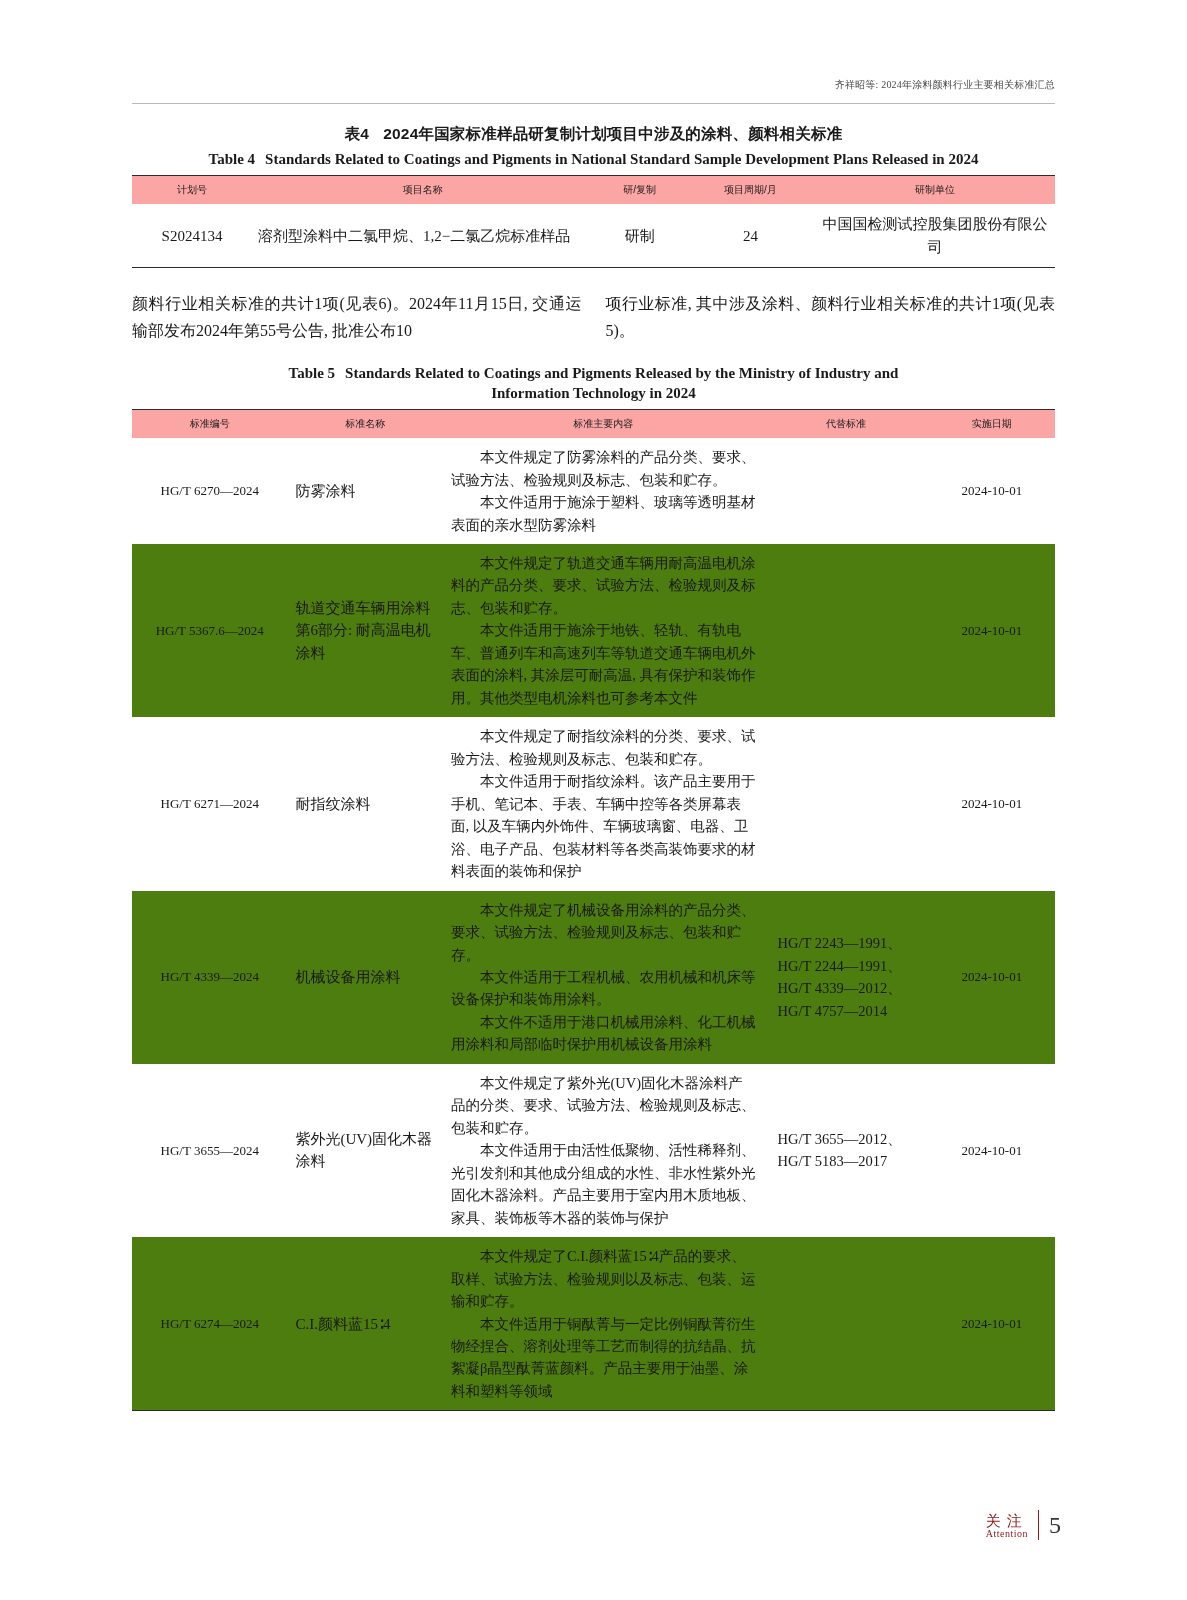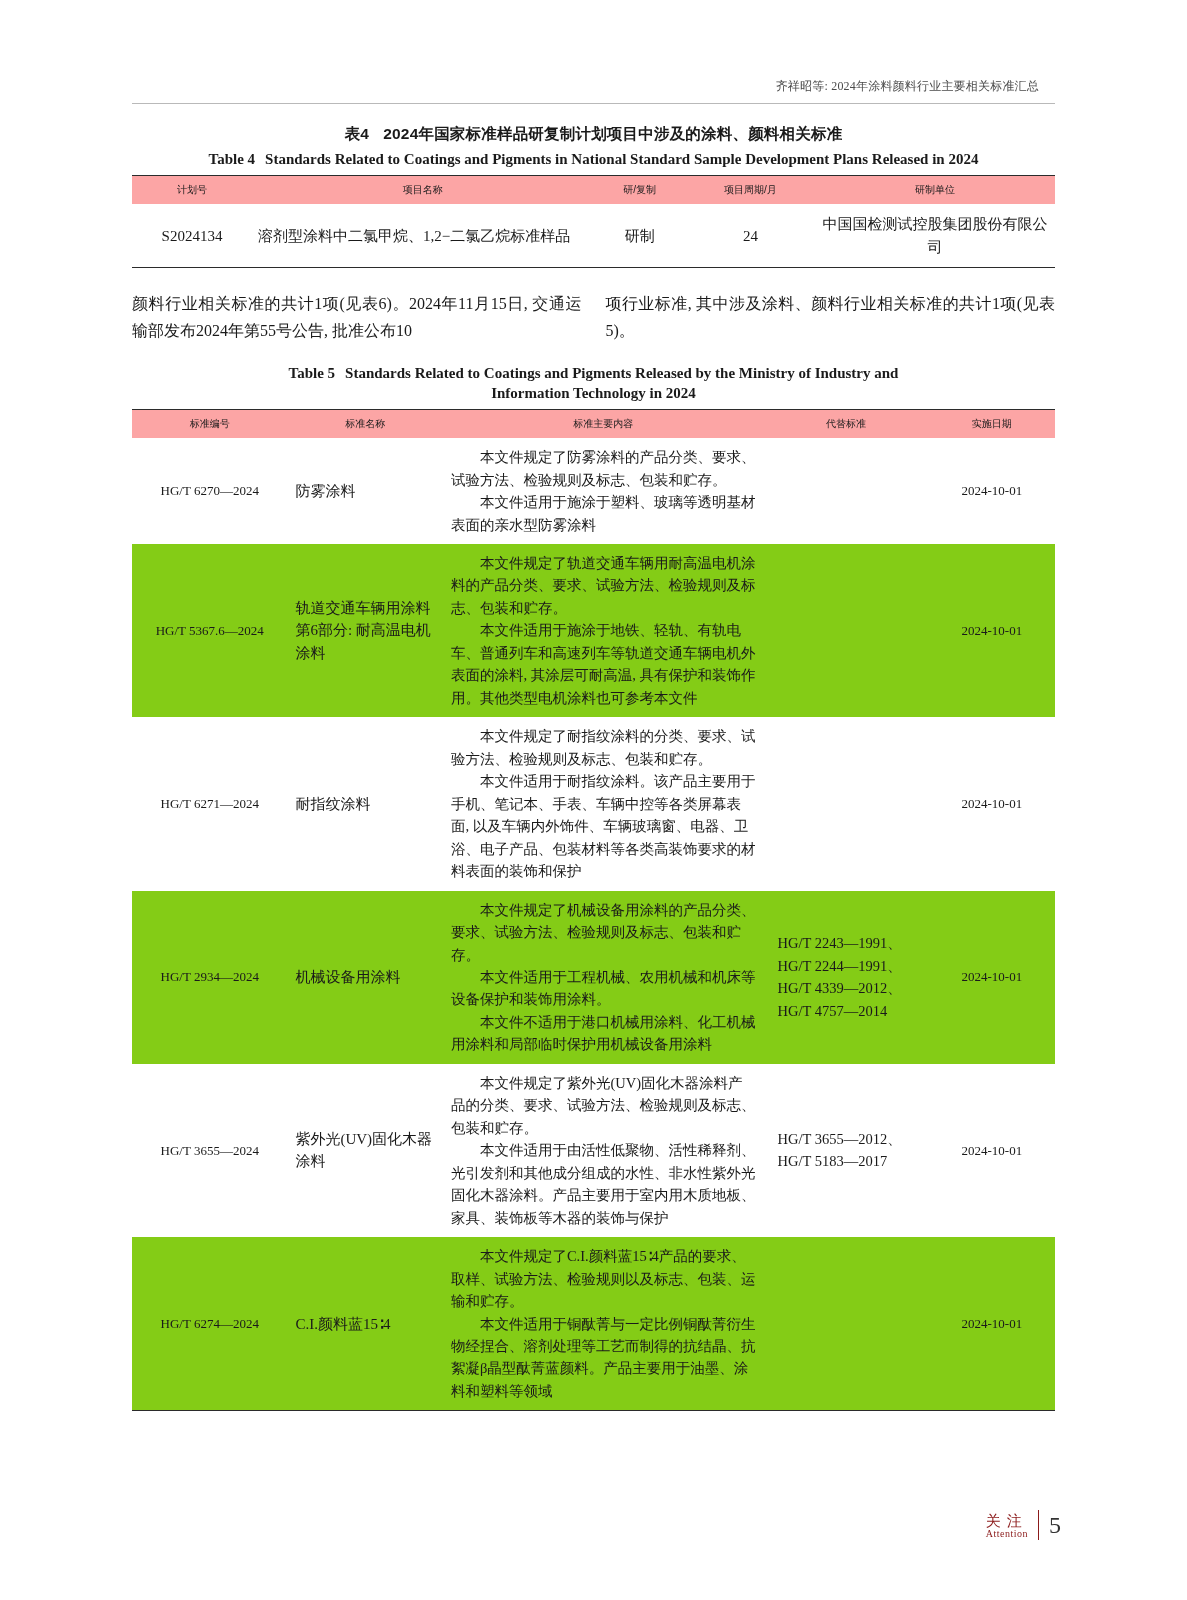--- a/index.html
+++ b/index.html
@@ -19,22 +19,22 @@
     width: 1187px;
     min-height: 1600px;
     box-sizing: border-box;
     padding: 0;
   }
 
   
   .running-head {
     position: absolute;
     top: 78px;
-    right: 148px;
-    font-size: 12px;
+    right: 132px;
+    font-size: 10px;
     color: #4a4a4a;
     letter-spacing: .2px;
     white-space: nowrap;
   }
   .head-rule {
     position: absolute;
     top: 103px;
     left: 132px;
     right: 132px;
     border-top: 1px solid #b9b9b9;
@@ -98,21 +98,21 @@
 
   
   #table4 td {
     text-align: center;
     font-size: 15px;
     padding: 9px 6px;
   }
   #table4 .c-name { text-align: left; }
 
   
-  #table5 tr.shaded td { background: #84cc16; }
+  #table5 tr.shaded td { background: #4d7c0f; }
   #table5 td.c-num,
   #table5 td.c-date { text-align: center; font-size: 13px; }
   #table5 td.c-name { text-align: left; font-size: 15px; }
   #table5 td.c-sub { text-align: left; font-size: 14.5px; line-height: 1.55; }
   #table5 td.c-rep { text-align: left; font-size: 14.5px; line-height: 1.55; padding-left: 14px; }
   #table5 td.c-sub p { margin: 0; }
   #table5 td.c-sub p.ind { text-indent: 2em; }
 
   
   .bodycols {
@@ -269,21 +269,21 @@
           <td class="c-name">耐指纹涂料</td>
           <td class="c-sub">
             <p class="ind">本文件规定了耐指纹涂料的分类、要求、试验方法、检验规则及标志、包装和贮存。</p>
             <p class="ind">本文件适用于耐指纹涂料。该产品主要用于手机、笔记本、手表、车辆中控等各类屏幕表面, 以及车辆内外饰件、车辆玻璃窗、电器、卫浴、电子产品、包装材料等各类高装饰要求的材料表面的装饰和保护</p>
           </td>
           <td class="c-rep"></td>
           <td class="c-date">2024-10-01</td>
         </tr>
 
         <tr class="shaded">
-          <td class="c-num">HG/T 2934—2024</td>
+          <td class="c-num">HG/T 4339—2024</td>
           <td class="c-name">机械设备用涂料</td>
           <td class="c-sub">
             <p class="ind">本文件规定了机械设备用涂料的产品分类、要求、试验方法、检验规则及标志、包装和贮存。</p>
             <p class="ind">本文件适用于工程机械、农用机械和机床等设备保护和装饰用涂料。</p>
             <p class="ind">本文件不适用于港口机械用涂料、化工机械用涂料和局部临时保护用机械设备用涂料</p>
           </td>
           <td class="c-rep">HG/T 2243—1991、HG/T 2244—1991、HG/T 4339—2012、HG/T 4757—2014</td>
           <td class="c-date">2024-10-01</td>
         </tr>
 

